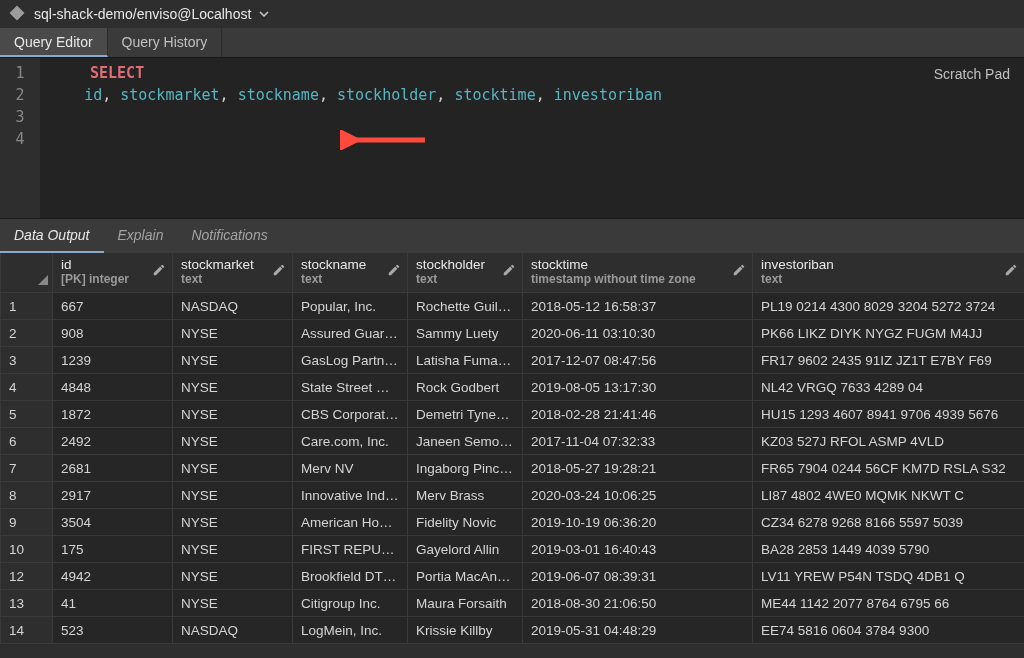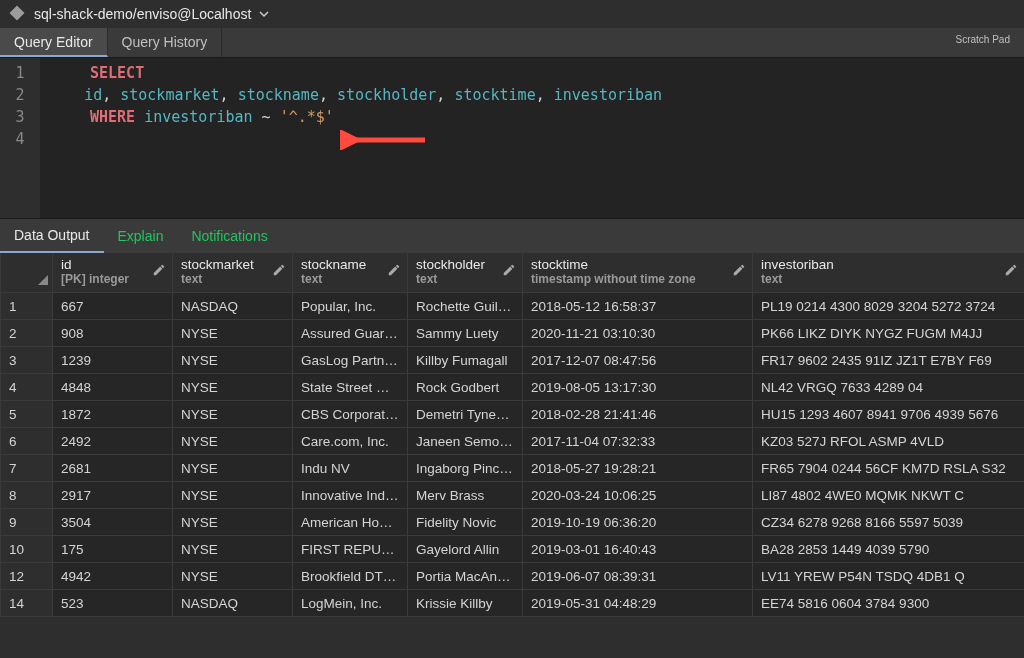--- a/index.html
+++ b/index.html
@@ -39,22 +39,23 @@
     }
     .top-tab.active {
       background: #4a4a4a;
       color: #e8e8e8;
       border-bottom: 2px solid #8aa8d0;
     }
     .top-tabs-spacer { flex: 1; }
     .scratch-pad {
       padding: 6px 14px;
       color: #c0c0c0;
-      font-size: 10px;
+      font-size: 14px;
       cursor: pointer;
+      margin-top: 32px;
     }
     .editor-wrap {
       display: flex;
       background: #232323;
       height: 160px;
     }
     .gutter {
       background: #2e2e2e;
       width: 40px;
       padding-top: 4px;
@@ -82,26 +83,27 @@
     .arrow {
       position: absolute;
       left: 300px;
       top: 72px;
       pointer-events: none;
     }
     .result-tabs {
       display: flex;
       background: #3a3a3a;
       height: 34px;
-      align-items: center;
+      align-items: flex-start;
       border-top: 1px solid #1a1a1a;
+      font-style: italic;
     }
     .result-tab {
       padding: 8px 14px;
-      color: #22c55e;
+      color: #a3a3a3;
       font-size: 14px;
       cursor: pointer;
     }
     .result-tab.active {
       color: #e8e8e8;
       border-bottom: 2px solid #8aa8d0;
     }
     .grid {
       width: 1024px;
       border-collapse: collapse;
@@ -192,21 +194,20 @@
 <div class="editor-wrap">
   <div class="gutter">
     <div class="gutter-line">1</div>
     <div class="gutter-line">2</div>
     <div class="gutter-line">3</div>
     <div class="gutter-line">4</div>
   </div>
   <div class="code-area">
     <div class="code-line"><span class="kw">SELECT</span></div>
     <div class="code-line"><span>    </span><span class="ident">id</span><span class="punct">, </span><span class="ident">stockmarket</span><span class="punct">, </span><span class="ident">stockname</span><span class="punct">, </span><span class="ident">stockholder</span><span class="punct">, </span><span class="ident">stocktime</span><span class="punct">, </span><span class="ident">investoriban</span></div>
-    <div class="code-line"><span class="kw">WHERE</span><span> </span><span class="ident">investoriban</span><span class="punct"> ~ </span><span class="str">'^.*$'</span></div>
     <svg class="arrow" width="90" height="20" viewBox="0 0 90 20">
       <defs>
           <marker id="ah" markerWidth="8" markerHeight="8" refX="2" refY="4" orient="auto">
             <path d="M8 0 L0 4 L8 8 Z" fill="#ff4a3d"></path>
           </marker>
         </defs>
       <line x1="85" y1="10" x2="12" y2="10" stroke="#ff4a3d" stroke-width="5" marker-end="url(#ah)"></line>
     </svg>
   </div>
 </div>
@@ -289,29 +290,29 @@
         <td>Rochette Guilfoyle</td>
         <td>2018-05-12 16:58:37</td>
         <td>PL19 0214 4300 8029 3204 5272 3724</td>
       </tr>
       <tr>
         <td class="row-num">2</td>
         <td class="num-cell">908</td>
         <td>NYSE</td>
         <td>Assured Guaran…</td>
         <td>Sammy Luety</td>
-        <td>2020-11-21 03:10:30</td>
+        <td>2020-06-11 03:10:30</td>
         <td>PK66 LIKZ DIYK NYGZ FUGM M4JJ</td>
       </tr>
       <tr>
         <td class="row-num">3</td>
         <td class="num-cell">1239</td>
         <td>NYSE</td>
         <td>GasLog Partner…</td>
-        <td>Killby Fumagall</td>
+        <td>Latisha Fumagall</td>
         <td>2017-12-07 08:47:56</td>
         <td>FR17 9602 2435 91IZ JZ1T E7BY F69</td>
       </tr>
       <tr>
         <td class="row-num">4</td>
         <td class="num-cell">4848</td>
         <td>NYSE</td>
         <td>State Street Cor…</td>
         <td>Rock Godbert</td>
         <td>2019-08-05 13:17:30</td>
@@ -332,21 +333,21 @@
         <td>NYSE</td>
         <td>Care.com, Inc.</td>
         <td>Janeen Semonin</td>
         <td>2017-11-04 07:32:33</td>
         <td>KZ03 527J RFOL ASMP 4VLD</td>
       </tr>
       <tr>
         <td class="row-num">7</td>
         <td class="num-cell">2681</td>
         <td>NYSE</td>
-        <td>Indu NV</td>
+        <td>Merv NV</td>
         <td>Ingaborg Pinchin</td>
         <td>2018-05-27 19:28:21</td>
         <td>FR65 7904 0244 56CF KM7D RSLA S32</td>
       </tr>
       <tr>
         <td class="row-num">8</td>
         <td class="num-cell">2917</td>
         <td>NYSE</td>
         <td>Innovative Indu…</td>
         <td>Merv Brass</td>
@@ -372,20 +373,29 @@
         <td>BA28 2853 1449 4039 5790</td>
       </tr>
       <tr>
         <td class="row-num">12</td>
         <td class="num-cell">4942</td>
         <td>NYSE</td>
         <td>Brookfield DTL…</td>
         <td>Portia MacAndie</td>
         <td>2019-06-07 08:39:31</td>
         <td>LV11 YREW P54N TSDQ 4DB1 Q</td>
+      </tr>
+      <tr>
+        <td class="row-num">13</td>
+        <td class="num-cell">41</td>
+        <td>NYSE</td>
+        <td>Citigroup Inc.</td>
+        <td>Maura Forsaith</td>
+        <td>2018-08-30 21:06:50</td>
+        <td>ME44 1142 2077 8764 6795 66</td>
       </tr>
       <tr>
         <td class="row-num">14</td>
         <td class="num-cell">523</td>
         <td>NASDAQ</td>
         <td>LogMein, Inc.</td>
         <td>Krissie Killby</td>
         <td>2019-05-31 04:48:29</td>
         <td>EE74 5816 0604 3784 9300</td>
       </tr>

